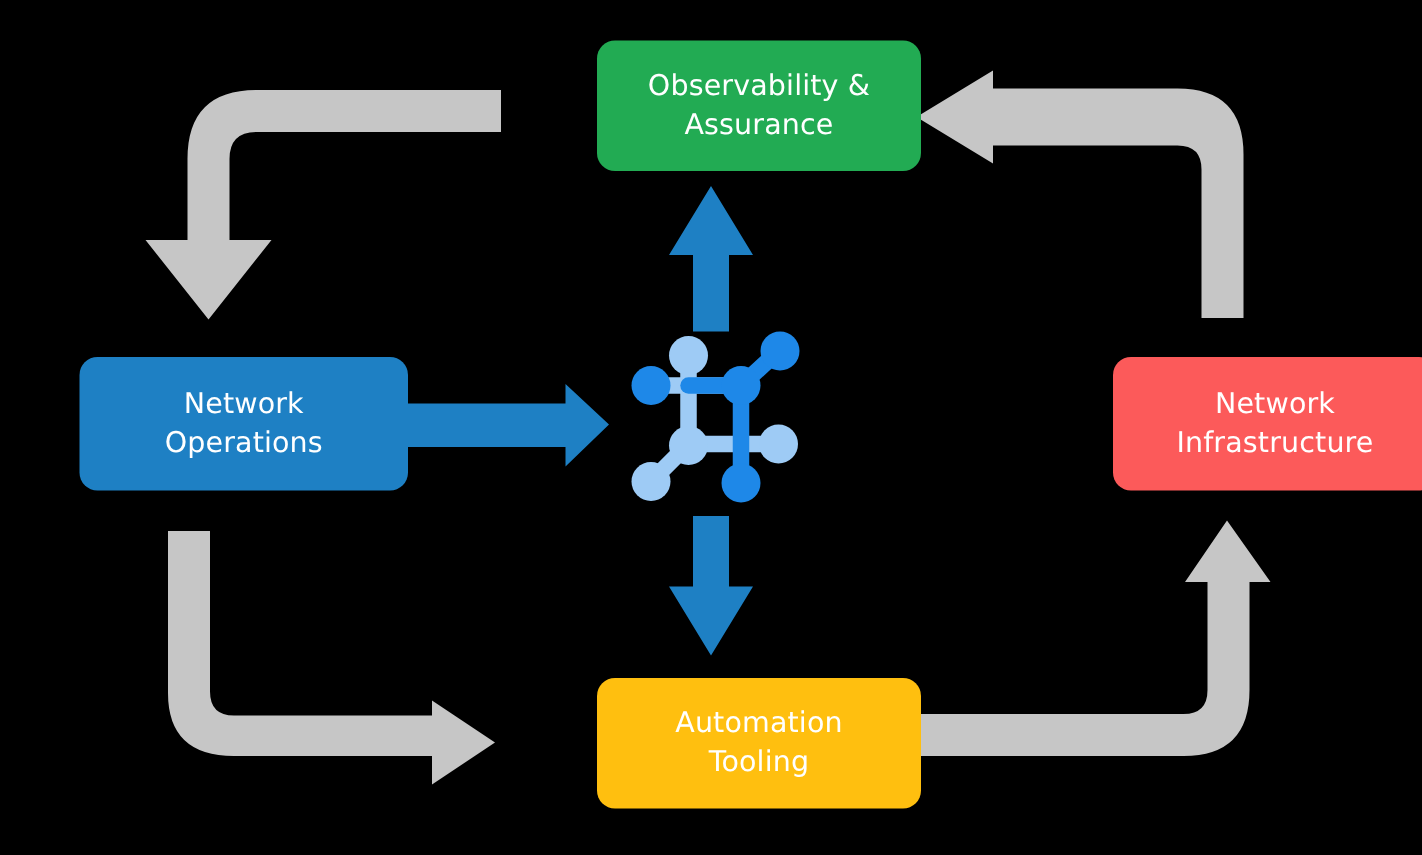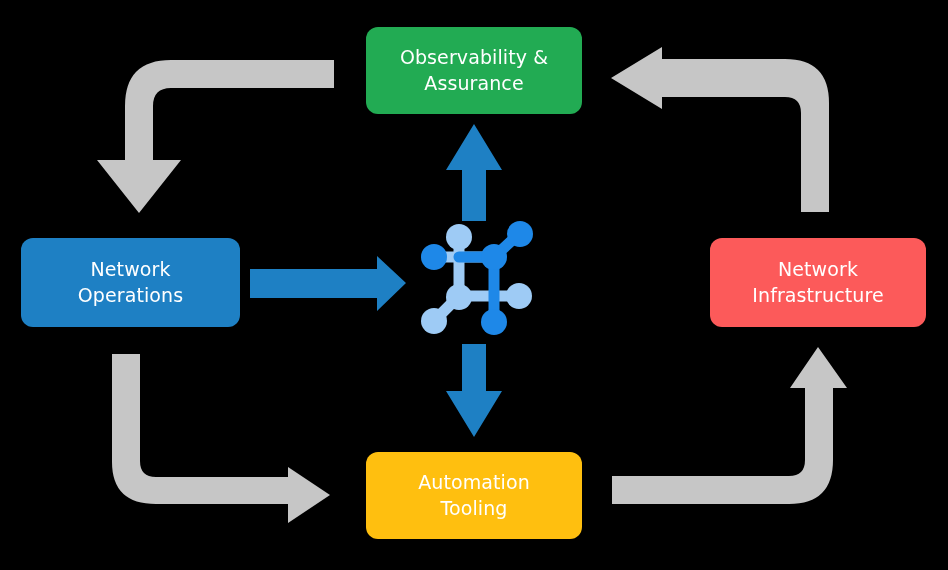--- a/index.html
+++ b/index.html
@@ -26,20 +26,21 @@
     justify-content: center;
     text-align: center;
     color: #ffffff;
     font-size: 19px;
     line-height: 1.35;
     font-weight: 400;
     letter-spacing: 0.1px;
     box-sizing: border-box;
     padding: 6px 12px;
     user-select: none;
+    margin-left: 32px;
   }
   .node-label {
     display: block;
     white-space: pre-line;
   }
   #box-observability {
     left: 366px; top: 27px; width: 216px; height: 87px;
     background: #22AB53;
   }
   #box-operations {

